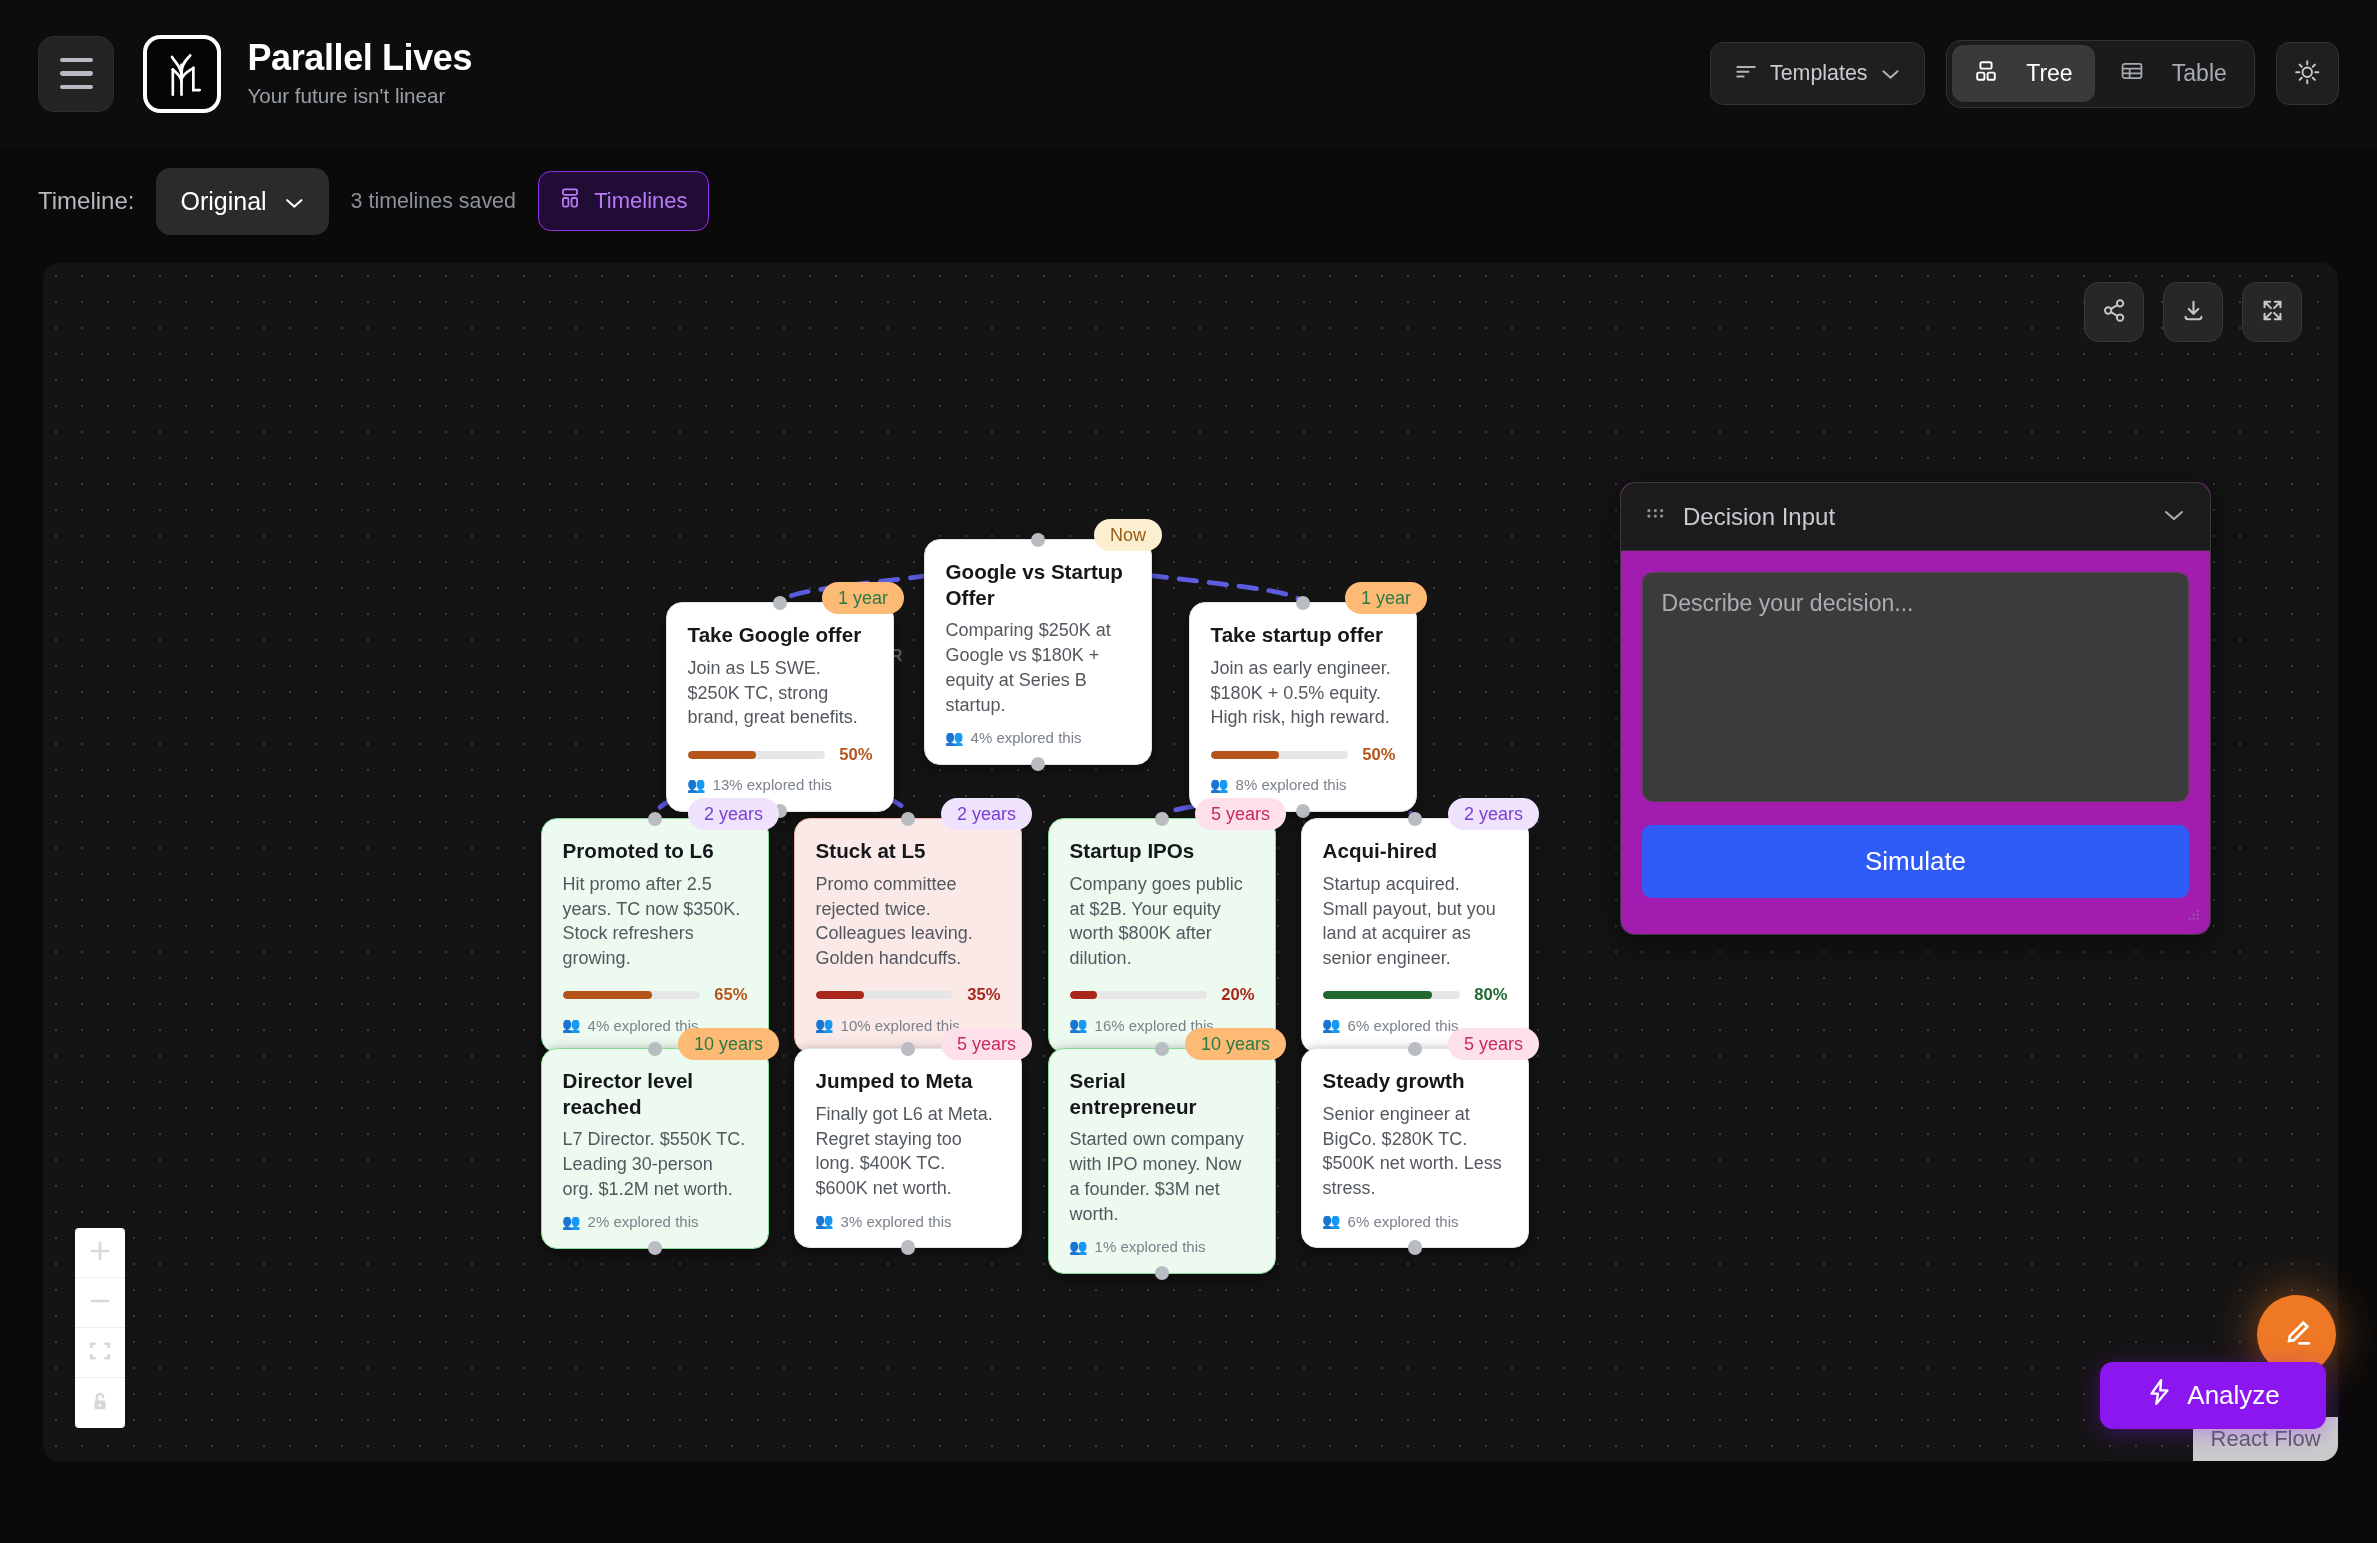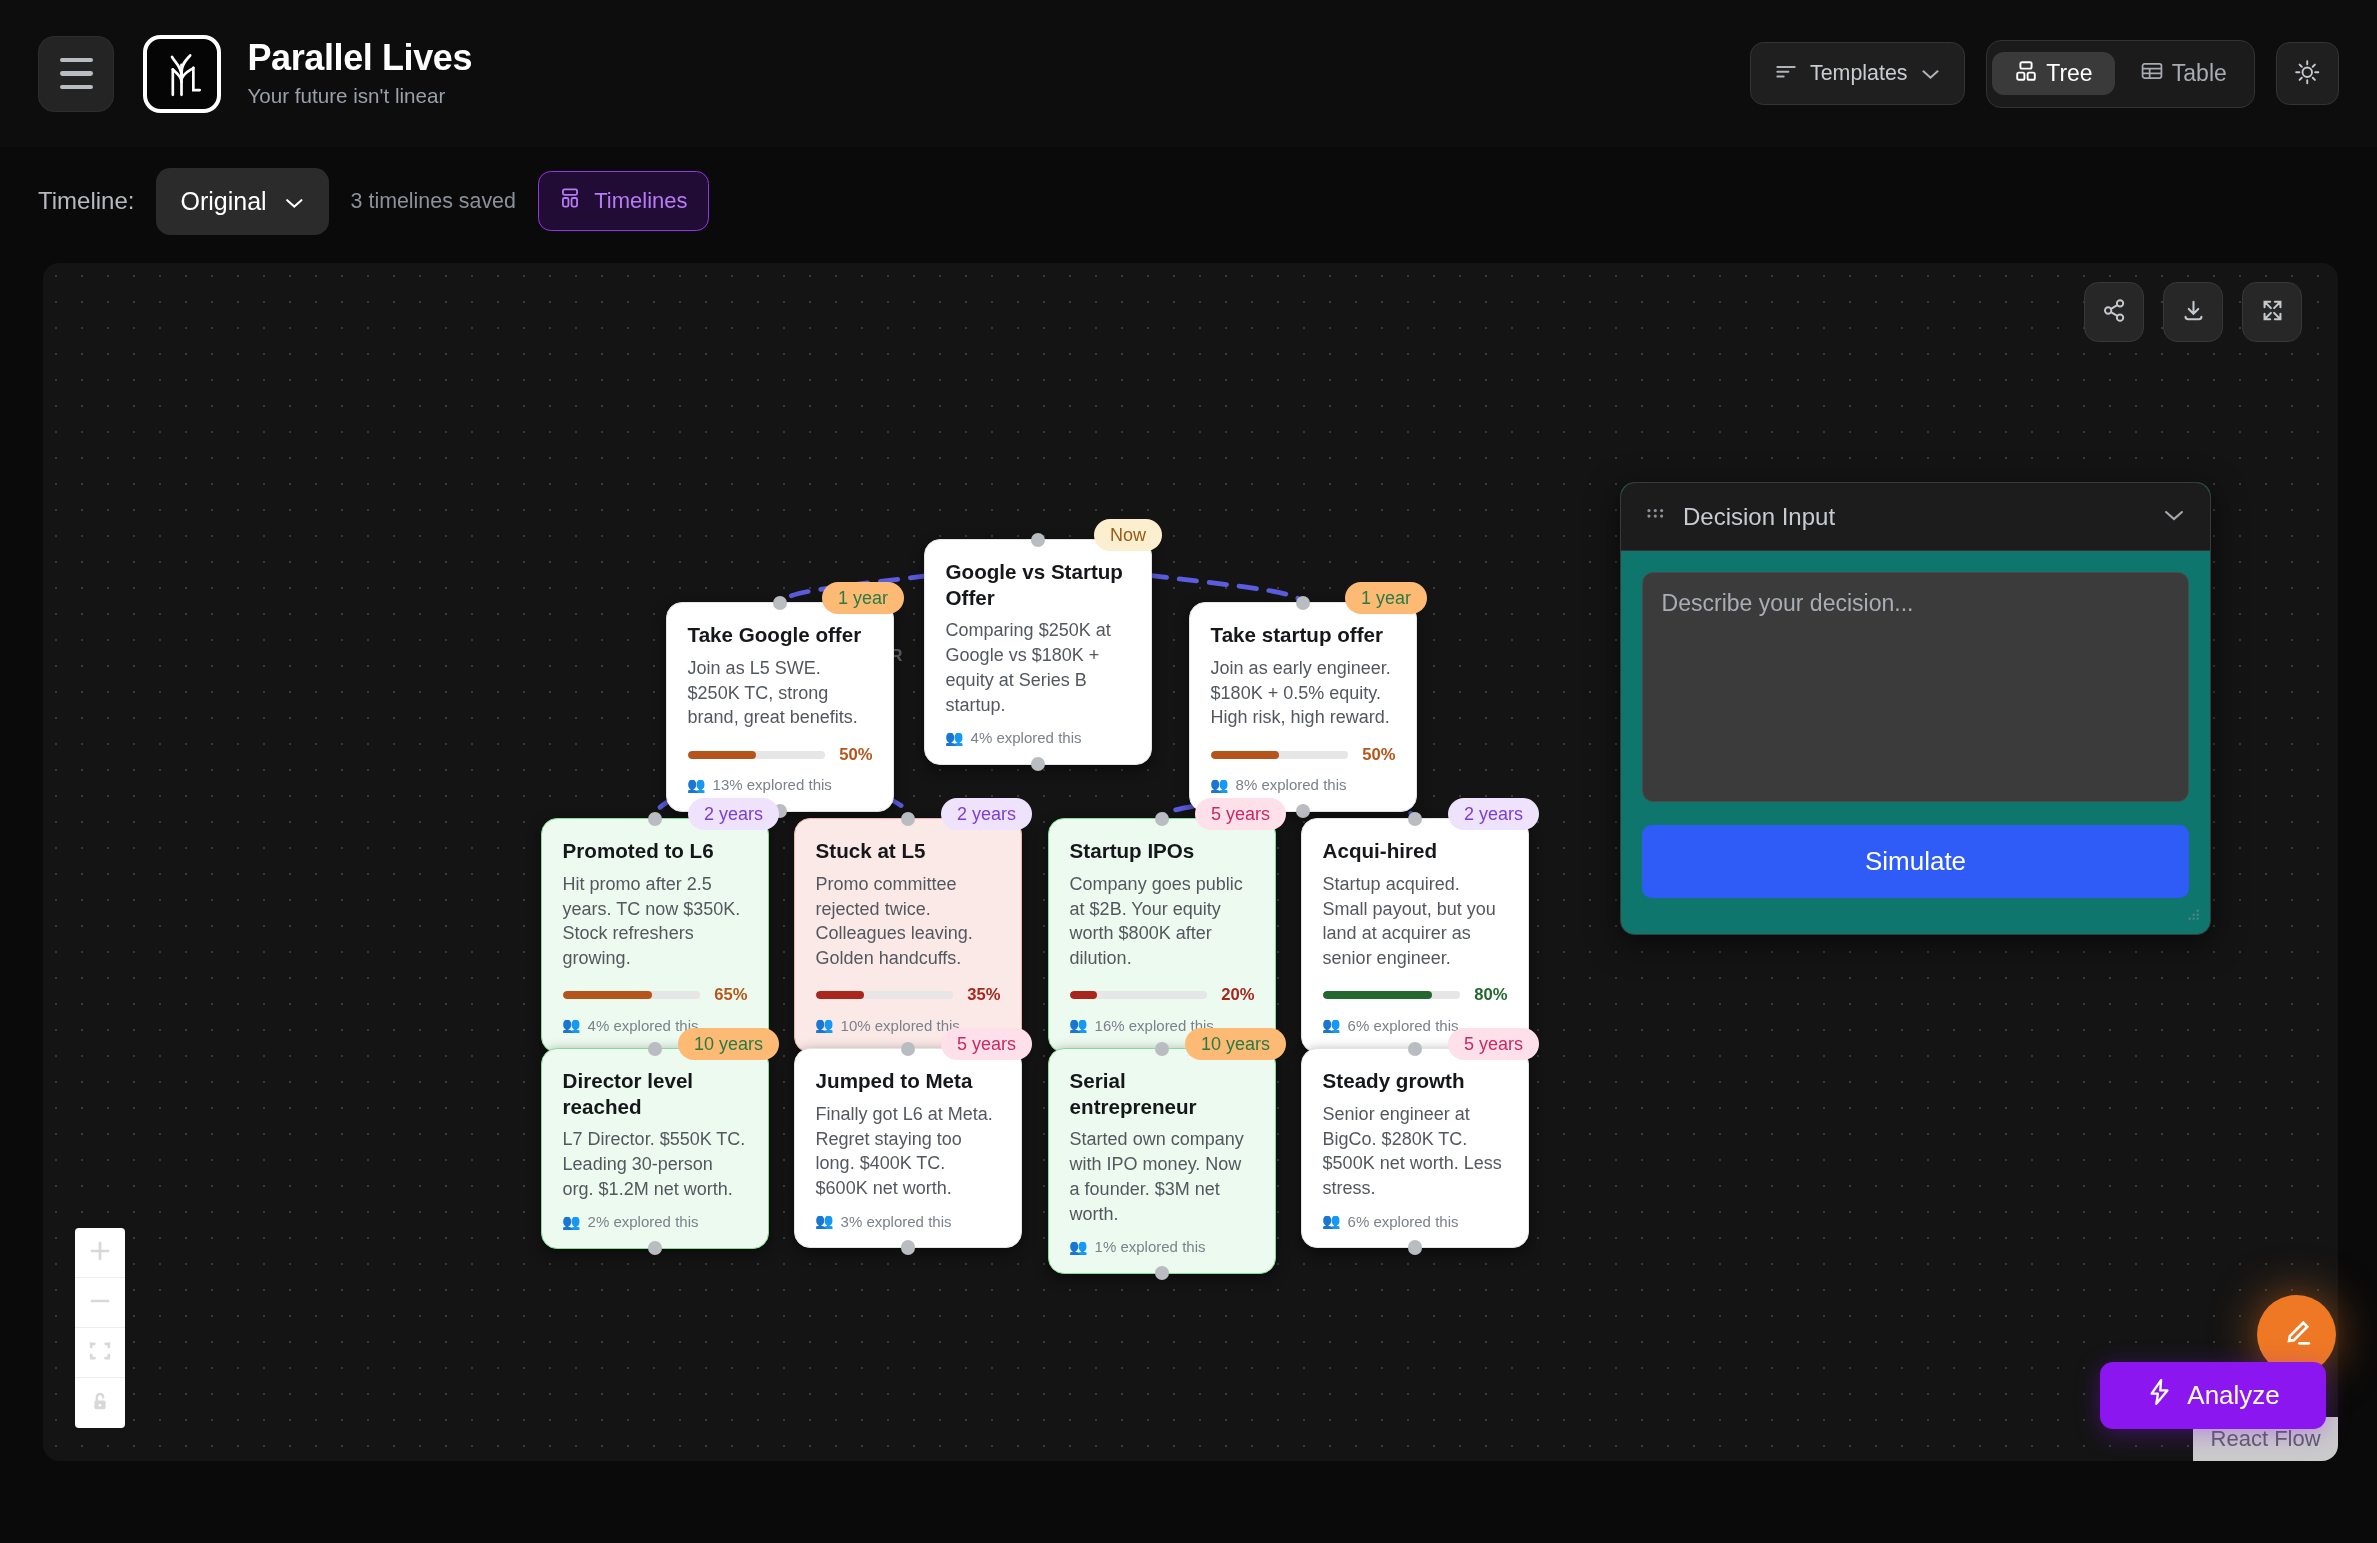--- a/index.html
+++ b/index.html
@@ -39,22 +39,22 @@
     height: 63px; padding: 0 24px; border-radius: 13.5px;
     background: #1f1f1f; border: 0.8px solid #343434;
     display: flex; align-items: center; gap: 13.5px;
     color: #c9ccd2; font-size: 21.4px; cursor: pointer;
   }
   .seg {
     height: 68px; border-radius: 15px; background: #1b1b1b; border: 0.8px solid #333;
     display: flex; align-items: center; padding: 4.8px; gap: 3.2px;
   }
   .seg-btn {
-    height: 43px; padding: 0 22px; border-radius: 12px;
-    display: flex; align-items: center; gap: 8px;
+    height: 57px; padding: 0 22px; border-radius: 12px;
+    display: flex; align-items: center; gap: 28px;
     font-size: 23px; color: #a7abb2; cursor: pointer; background: transparent;
   }
   .seg-btn.active { background: #3a3a3a; color: #ffffff; }
   .btn-theme {
     width: 63px; height: 63px; border-radius: 13.5px;
     background: #1f1f1f; border: 0.8px solid #343434;
     display: flex; align-items: center; justify-content: center; cursor: pointer;
   }
 
   
@@ -136,21 +136,21 @@
   }
   .zc-btn {
     height: 50px; display: flex; align-items: center; justify-content: center;
     border-bottom: 0.8px solid #eeeeee; cursor: pointer;
   }
   .zc-btn:last-child { border-bottom: none; }
 
   
   .panel {
     position: absolute; left: 1620px; top: 482px; width: 591px; height: 453px;
-    background: #0f766e; border: 0.8px solid #3a3a3a; border-radius: 14.3px;
+    background: #a21caf; border: 0.8px solid #3a3a3a; border-radius: 14.3px;
     box-shadow: 0 8px 32px rgba(0,0,0,.55);
   }
   .panel-head {
     height: 68px; background: #1c1c1c; border-bottom: 0.8px solid #333;
     border-radius: 14.3px 14.3px 0 0;
     display: flex; align-items: center; padding: 0 24px; gap: 17.4px;
   }
   .panel-title { font-size: 24px; color: #c8ccd2; }
   .panel-body { padding: 20.6px; }
   .textarea {

